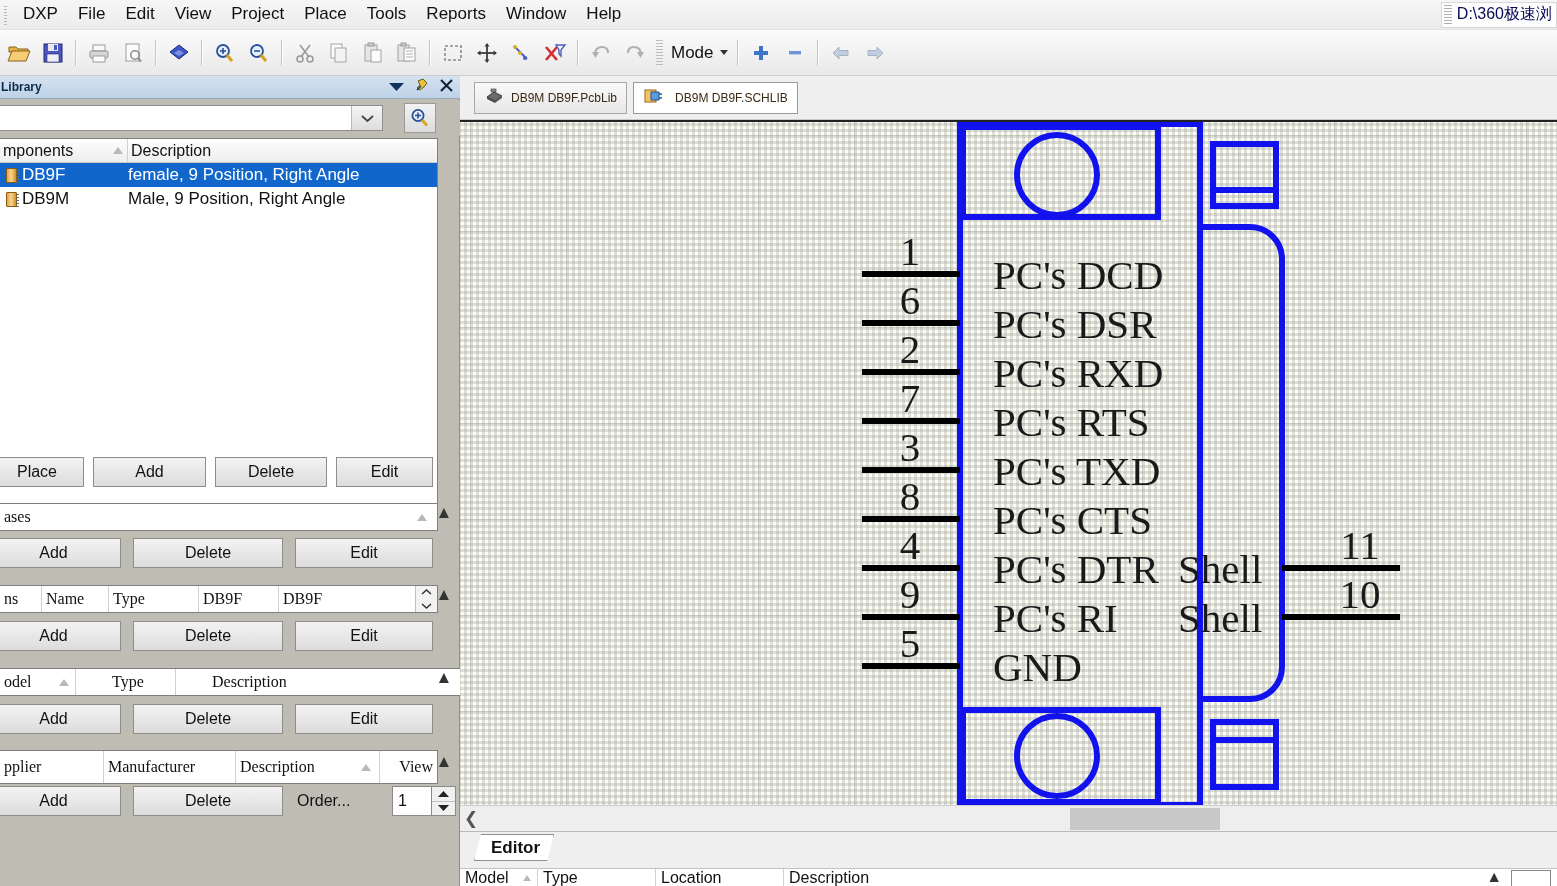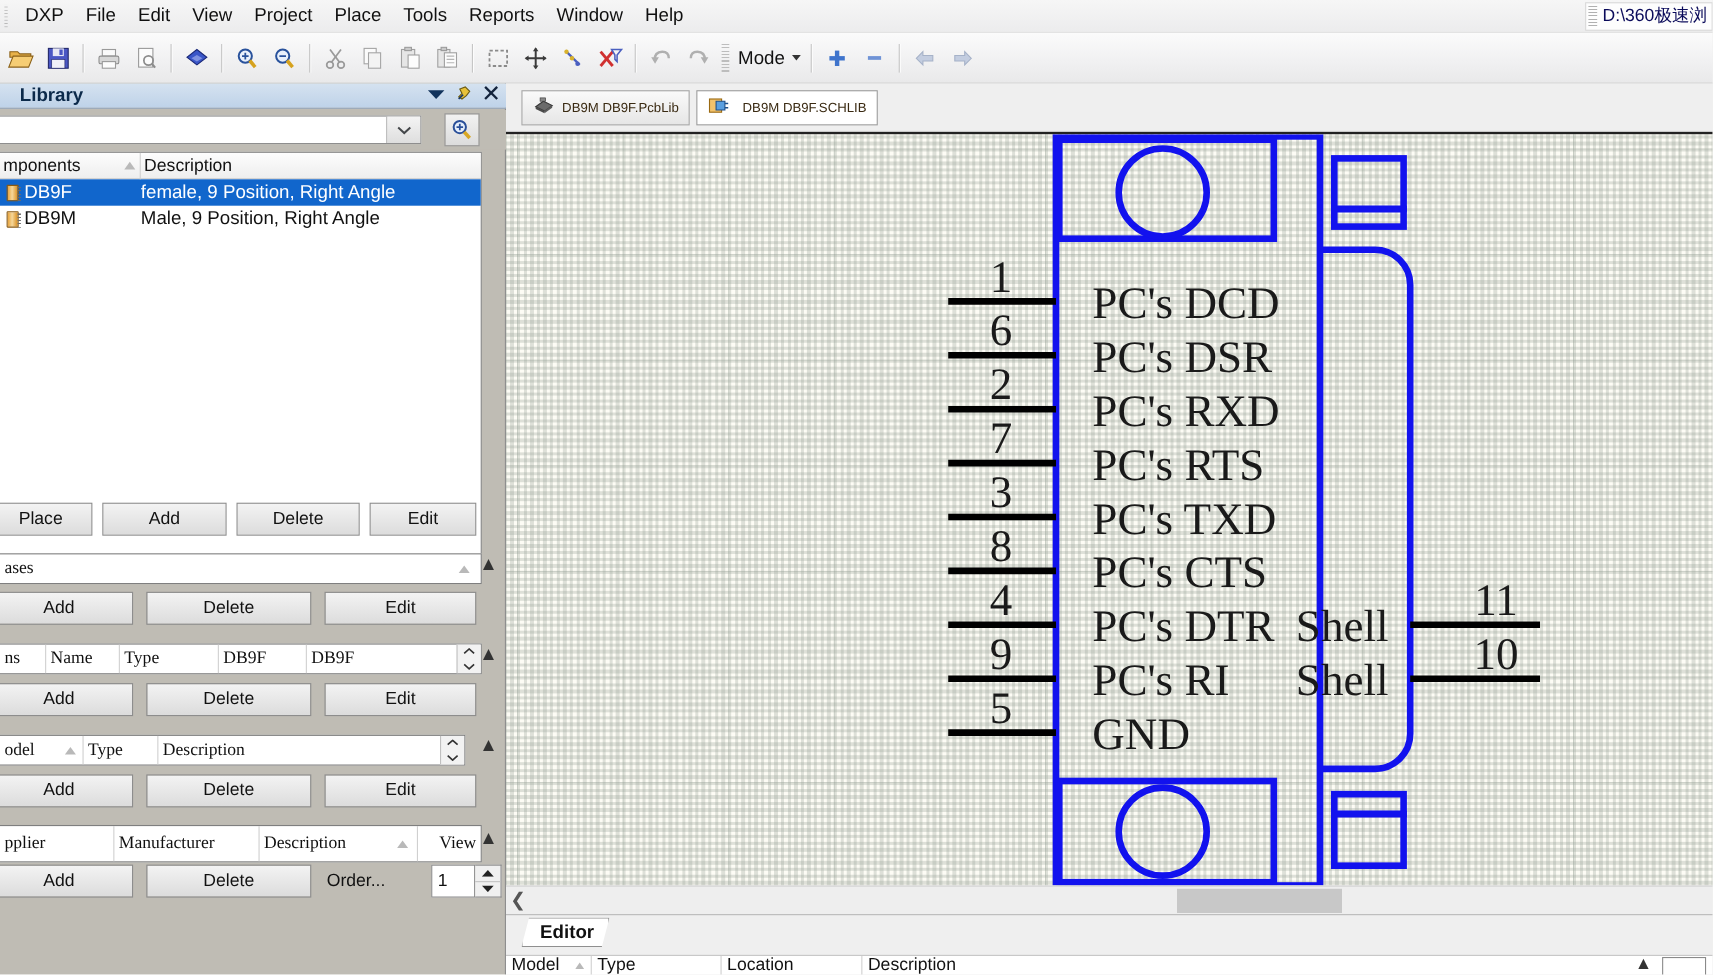--- a/index.html
+++ b/index.html
@@ -68,21 +68,21 @@
     position: absolute; left: 0; top: 76px; width: 460px; height: 810px;
     background: #bfbcb4;
     border-right: 1px solid #8e8e8e;
   }
   .lp-title {
     position: absolute; left: 0; top: 0; width: 460px; height: 23px;
     background: linear-gradient(to bottom,#d5e2f0,#bed2e8);
     display: flex; align-items: center;
     border-bottom: 1px solid #9aa8ba;
   }
-  .lp-title-text { font-size: 17px; font-weight: bold; color: #0c2a4a; padding-left: 18px; }
+  .lp-title-text { font-size: 12px; font-weight: bold; color: #0c2a4a; padding-left: 1px; }
   .lp-title-btns { margin-left: auto; display: flex; align-items: center; gap: 9px; padding-right: 6px; }
 
   .lp-searchrow {
     position: absolute; left: 0; top: 24px; width: 460px; height: 36px;
     background: #bfbcb4; display: flex; align-items: center;
   }
   .lp-combo {
     position: absolute; left: -2px; top: 5px; width: 385px; height: 26px;
     background: #fff; border: 1px solid #8e8e8e; display: flex; align-items: center;
   }
@@ -505,21 +505,21 @@
     </div>
     <div class="chev-col" style="top:507px;">
         <span class="bigchev">▲</span>
       </div>
     <div class="btnrow" style="left:-14px; top:545px;">
       <div class="lpbtn" style="width:135px;">Add</div>
       <div class="lpbtn" style="width:150px;margin-left:12px;">Delete</div>
       <div class="lpbtn" style="width:138px;margin-left:12px;">Edit</div>
     </div>
 
-    <div class="lp-hdrbar" style="left:-1px; top:592px; width:424px;">
+    <div class="lp-hdrbar" style="left:-1px; top:592px; width:518px;gap:32px;">
       <div class="hcell" style="width:76px;justify-content:space-between;padding-right:6px;">
         <span>odel</span>
         <span class="sort-tri"></span>
       </div>
       <div class="hcell" style="width:68px;">Type</div>
       <div class="hcell" style="flex:1;border-right:none;">Description</div>
       <div class="spin-stack">
         <div>
             <svg width="11" height="7" viewBox="0 0 11 7">
               <polyline points="1,5 5.5,1 10,5" fill="none" stroke="#333" stroke-width="1.5"></polyline>

